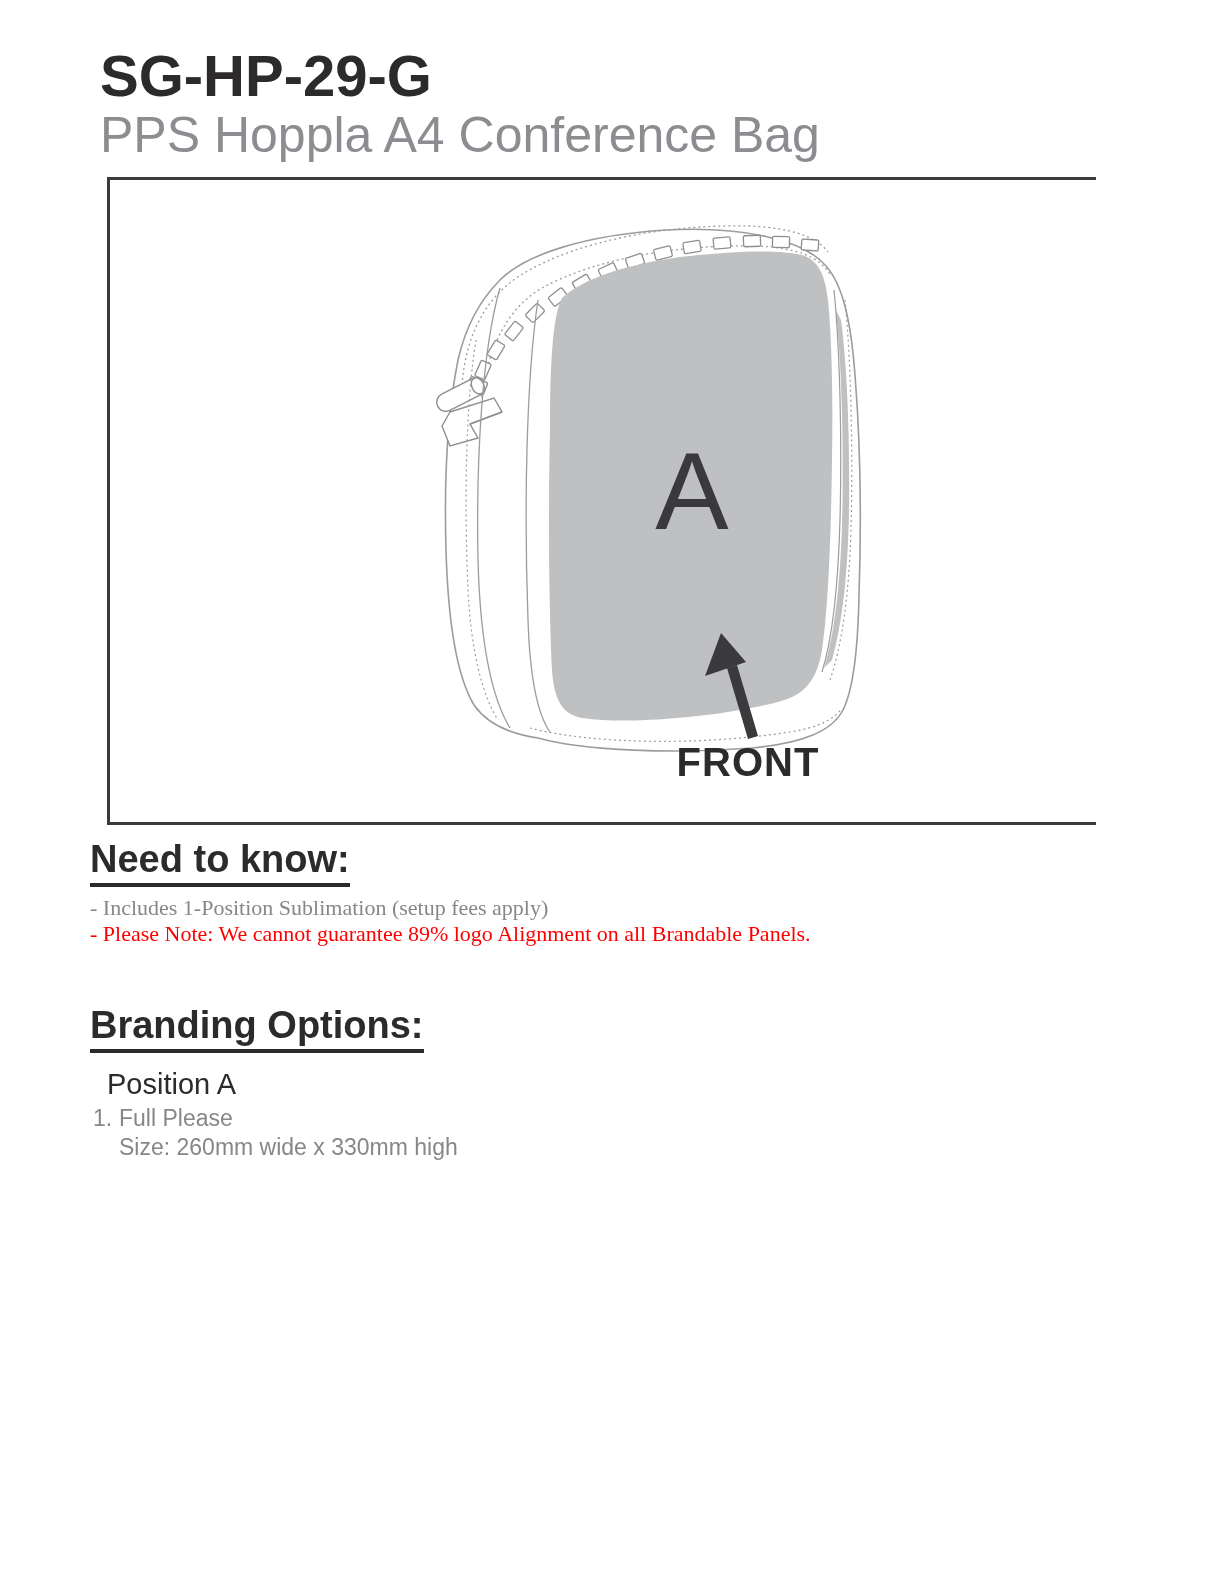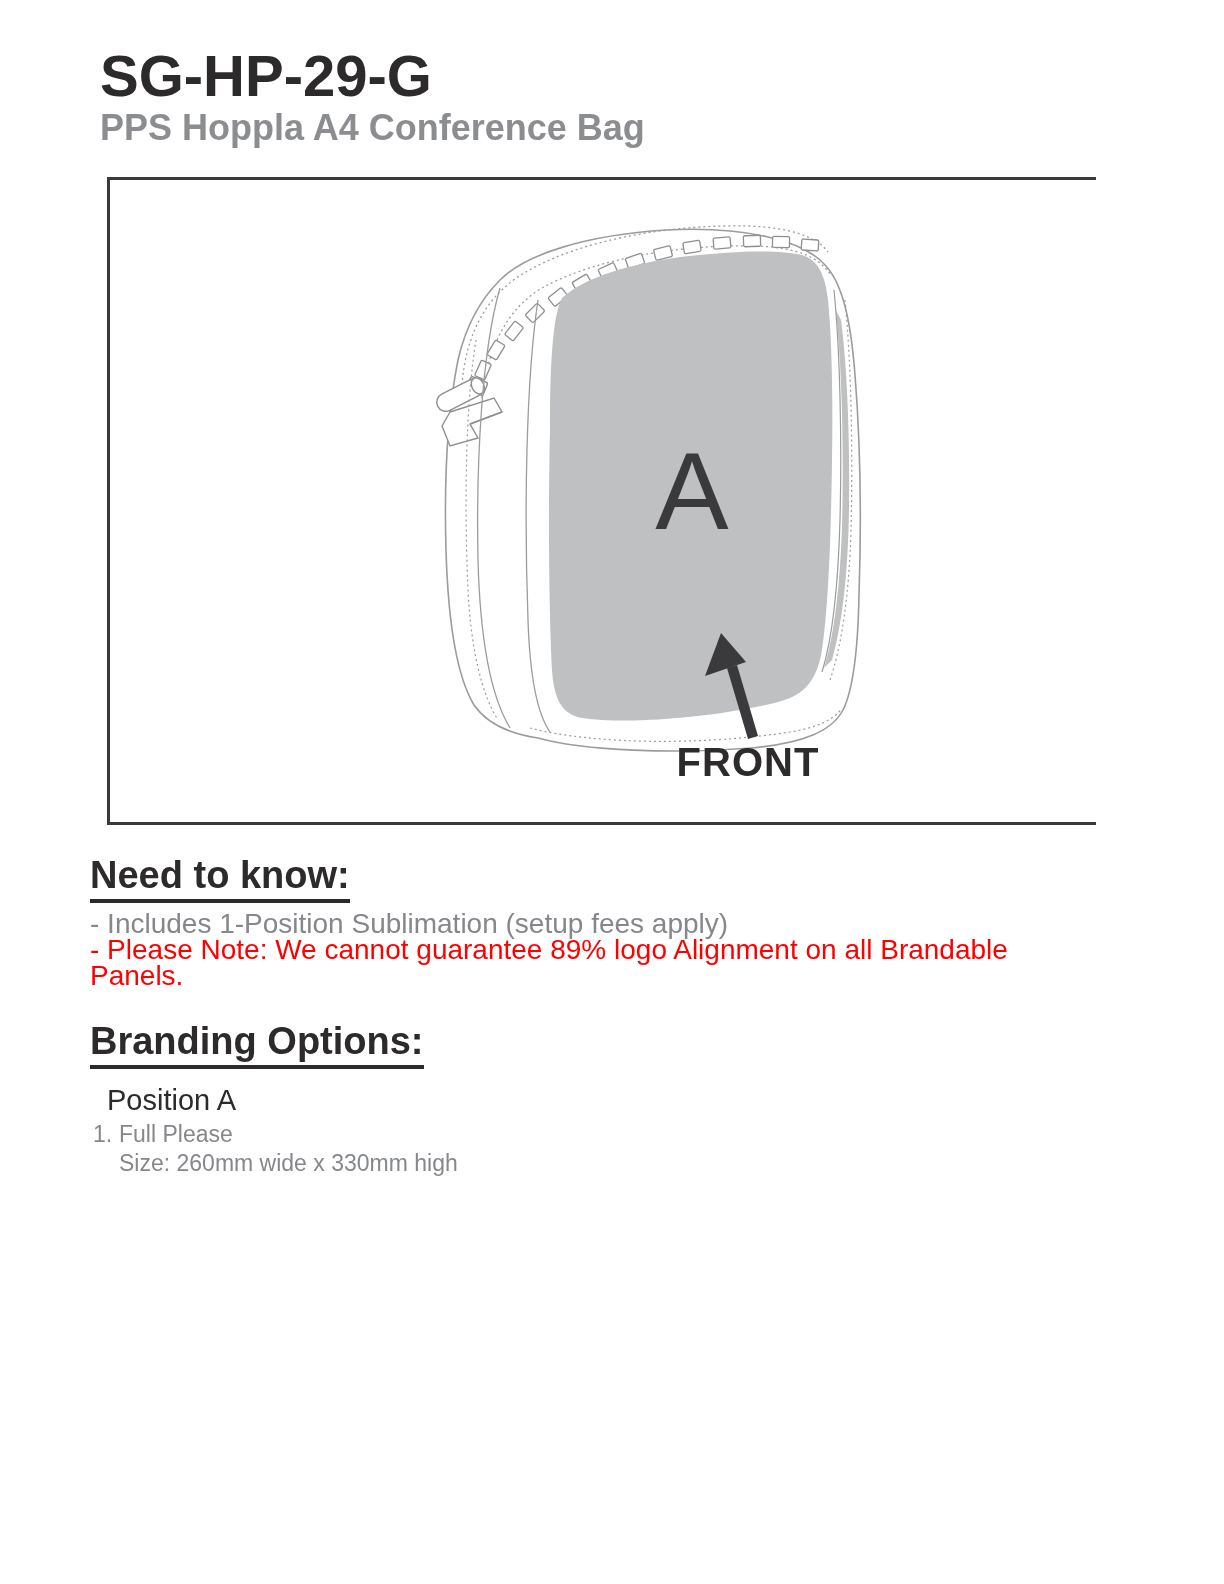--- a/index.html
+++ b/index.html
@@ -20,36 +20,36 @@
     background:#fff;
     font-family:"Liberation Sans","DejaVu Sans",sans-serif;
     overflow:hidden;
   }
   .header{position:absolute;left:100px;top:44px;}
   .product-code{
     margin:0;font-size:58px;line-height:1.12;font-weight:700;color:var(--dark);
     letter-spacing:0px;
   }
   .product-name{
-    margin:0;font-size:36px;line-height:1.04;font-weight:700;color:var(--subtitle-gray);
+    margin:0;font-size:50px;line-height:1.04;font-weight:400;color:var(--subtitle-gray);
   }
   .diagram-box{
     position:absolute;left:107px;top:177px;width:1046px;height:648px;
     border:3px solid var(--frame);background:#fff;
   }
   .diagram-box svg{display:block;width:1040px;height:642px;}
 
-  .section{position:absolute;left:90px;margin-top:16px;}
+  .section{position:absolute;left:90px;}
   .section-heading{
     display:inline-block;margin:0;
     font-size:38px;line-height:1.12;font-weight:700;color:var(--dark);
     border-bottom:4px solid var(--dark);padding-bottom:2px;
   }
   .ntk{top:838px;}
-  .ntk-lines{margin-top:8px;font-size:28px;line-height:26px;}
+  .ntk-lines{margin-top:8px;font-size:22px;line-height:26px;font-family:Liberation Serif, serif;}
   .ntk-line{margin:0;color:var(--body-gray);}
   .ntk-line.red{color:var(--red);}
 
   .branding{top:1004px;}
   .position-title{
     margin:16px 0 4px 17px;
     font-size:29px;line-height:1.1;font-weight:400;color:var(--dark);
   }
   .option{display:flex;margin-left:3px;font-size:23px;line-height:29px;color:var(--body-gray);}
   .option-num{width:26px;flex:0 0 auto;}

